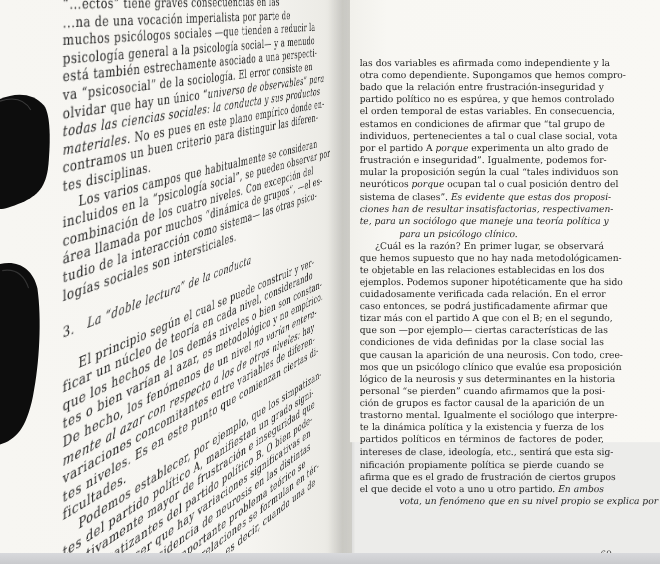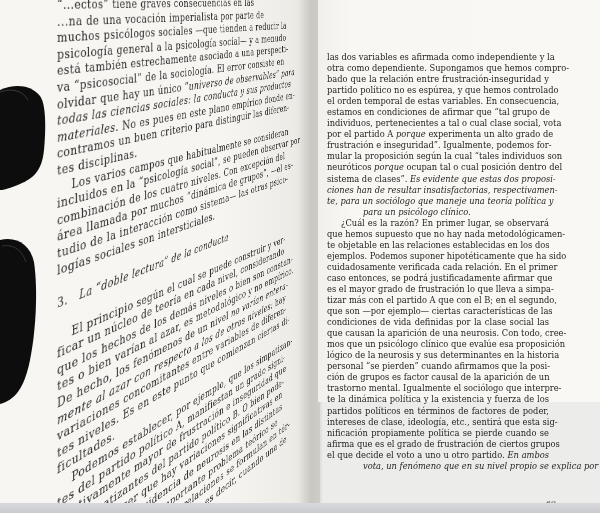--- a/index.html
+++ b/index.html
@@ -133,23 +133,22 @@
         <span class="line">mular la proposición según la cual “tales individuos son</span>
         <span class="line">neuróticos <em>porque</em> ocupan tal o cual posición dentro del</span>
         <span class="line">sistema de clases”. <em>Es evidente que estas dos proposi-</em></span>
         <span class="line"><em>ciones han de resultar insatisfactorias, respectivamen-</em></span>
         <span class="line"><em>te, para un sociólogo que maneje una teoría política y</em></span>
         <span class="line last"><em>para un psicólogo clínico.</em></span>
         <span class="line indent">¿Cuál es la razón? En primer lugar, se observará</span>
         <span class="line">que hemos supuesto que no hay nada metodológicamen-</span>
         <span class="line">te objetable en las relaciones establecidas en los dos</span>
         <span class="line">ejemplos. Podemos suponer hipotéticamente que ha sido</span>
-        <span class="line">cuidadosamente verificada cada relación. En el primer</span>
+        <span class="line">cuidadosamente verificada cada relación. En el error</span>
         <span class="line">caso entonces, se podrá justificadamente afirmar que</span>
-        <span class="line">es el mayor grado de frustración lo que lleva a simpa-</span>
         <span class="line">tizar más con el partido A que con el B; en el segundo,</span>
         <span class="line">que son —por ejemplo— ciertas características de las</span>
         <span class="line">condiciones de vida definidas por la clase social las</span>
         <span class="line">que causan la aparición de una neurosis. Con todo, cree-</span>
         <span class="line">mos que un psicólogo clínico que evalúe esa proposición</span>
         <span class="line">lógico de la neurosis y sus determinantes en la historia</span>
         <span class="line">personal “se pierden” cuando afirmamos que la posi-</span>
         <span class="line">ción de grupos es factor causal de la aparición de un</span>
         <span class="line">trastorno mental. Igualmente el sociólogo que interpre-</span>
         <span class="line">te la dinámica política y la existencia y fuerza de los</span>

